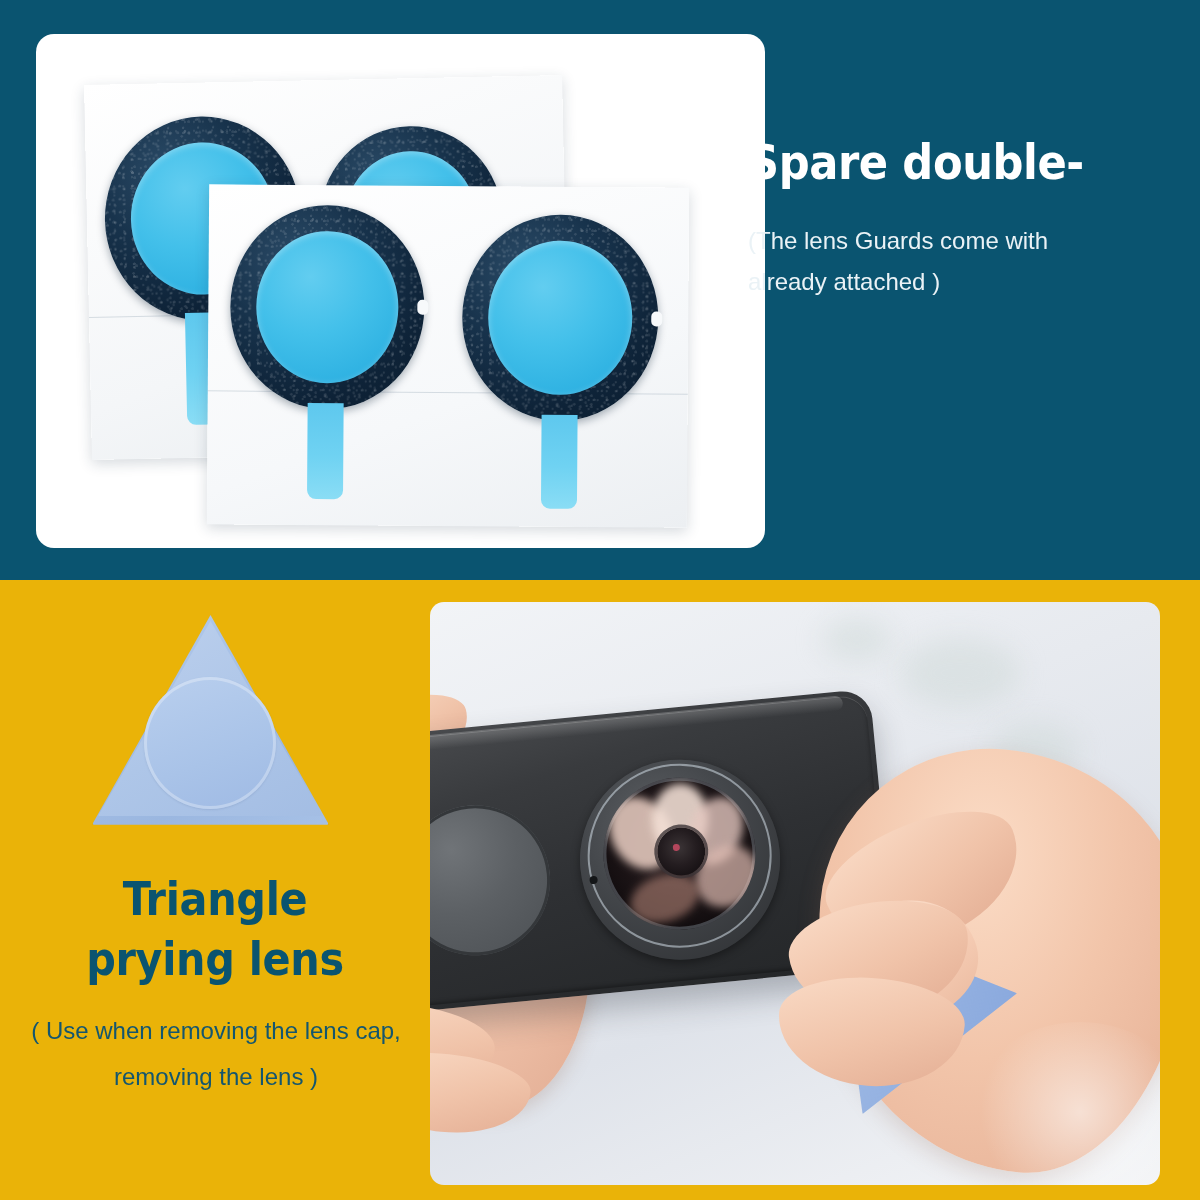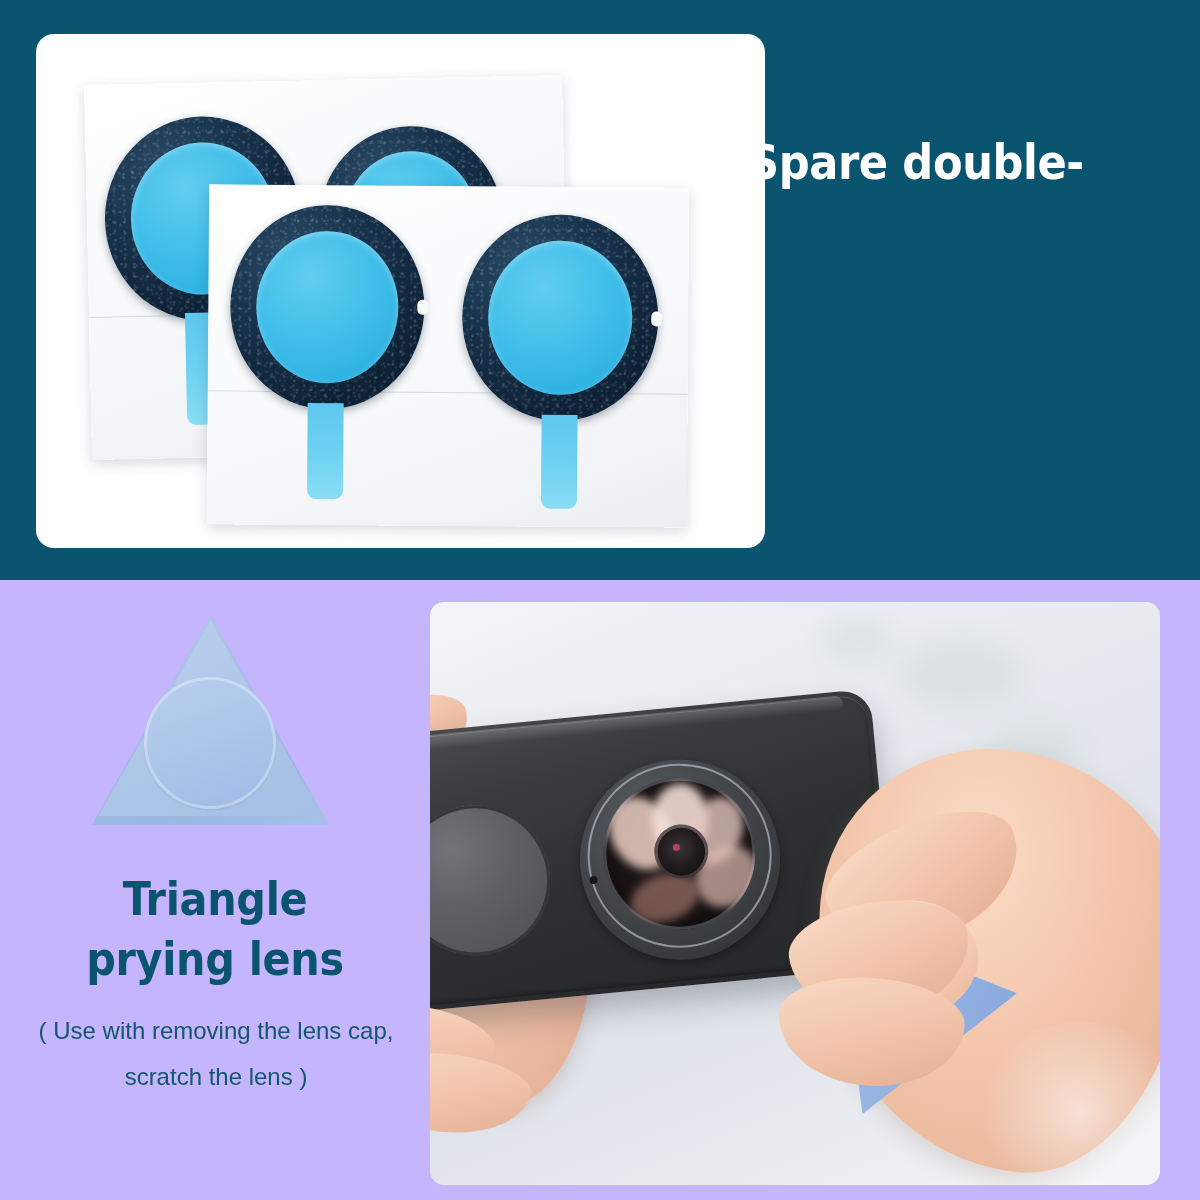--- a/index.html
+++ b/index.html
@@ -85,21 +85,21 @@
   }
   .top-sub{
     margin-top:24px; font-size:24px; font-weight:300;
     color:#eaf2f6; line-height:1.72;
     font-family:"Liberation Sans", sans-serif;
   }
 
   
   .panel-bottom{
     position:absolute; left:0; top:580px; width:1200px; height:620px;
-    background:#c4b5fd;
+    background:#eab308;
   }
   .tool-col{
     position:absolute; left:0; top:0; width:430px; height:620px;
   }
   
   .tri-tool{
     position:absolute; left:92px; top:35px; width:237px; height:228px;
   }
   .tri-body{
     position:absolute; inset:0;
@@ -311,42 +311,44 @@
           <div class="tab" style="left:80px; top:200px; width:36px; height:94px;"></div>
         </div>
       </div>
     </div>
 
     <div class="top-text">
       <div class="top-title">
         <div>Spare double-</div>
       </div>
       <div class="top-sub">
+        <div>(The lens Guards come with</div>
+        <div>already attached )</div>
       </div>
     </div>
   </div>
 
   <div class="panel-bottom">
 
     <div class="tool-col">
 
       <div class="tri-tool">
         <div class="tri-body"></div>
         <div class="tri-edge"></div>
         <div class="tri-disc"></div>
       </div>
 
       <div class="tool-title">
         <div>Triangle</div>
         <div>prying lens</div>
       </div>
 
       <div class="tool-caption">
-        <div>( Use with removing the lens cap,</div>
-        <div>scratch the lens )</div>
+        <div>( Use when removing the lens cap,</div>
+        <div>removing the lens )</div>
       </div>
     </div>
 
     <div class="photo">
       <div class="bg-blob" style="left:470px; top:36px; width:120px; height:70px;"></div>
       <div class="bg-blob" style="left:560px; top:120px; width:90px; height:58px;"></div>
       <div class="bg-blob" style="left:392px; top:16px; width:70px; height:44px;"></div>
 
       <div class="hand hand-l"></div>
       <div class="finger fl1"></div>

